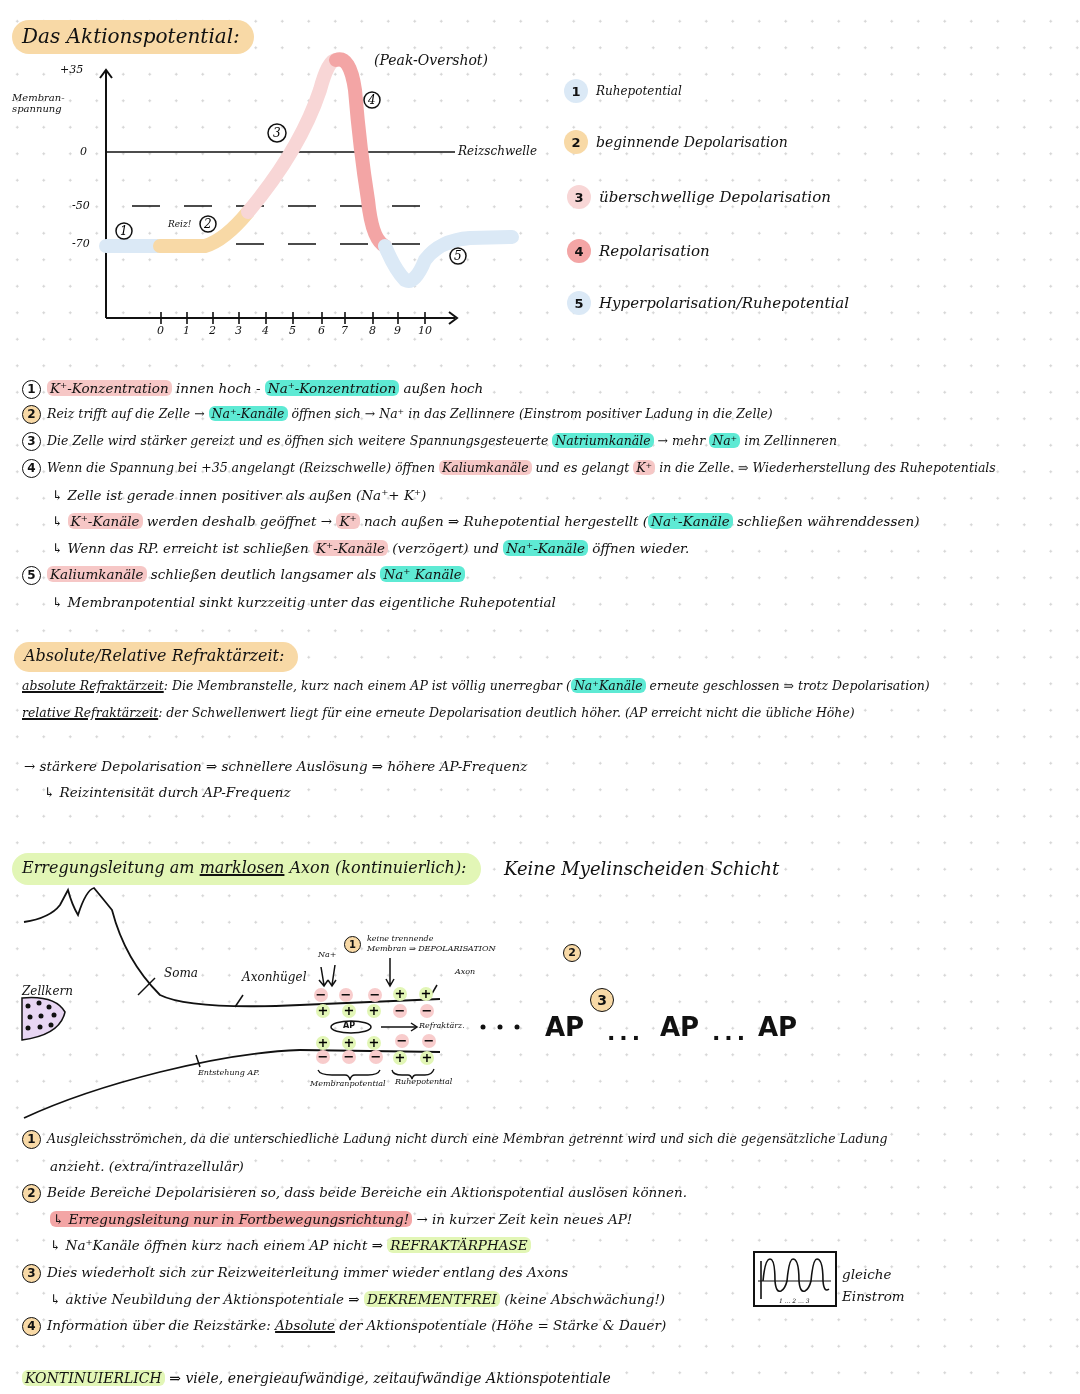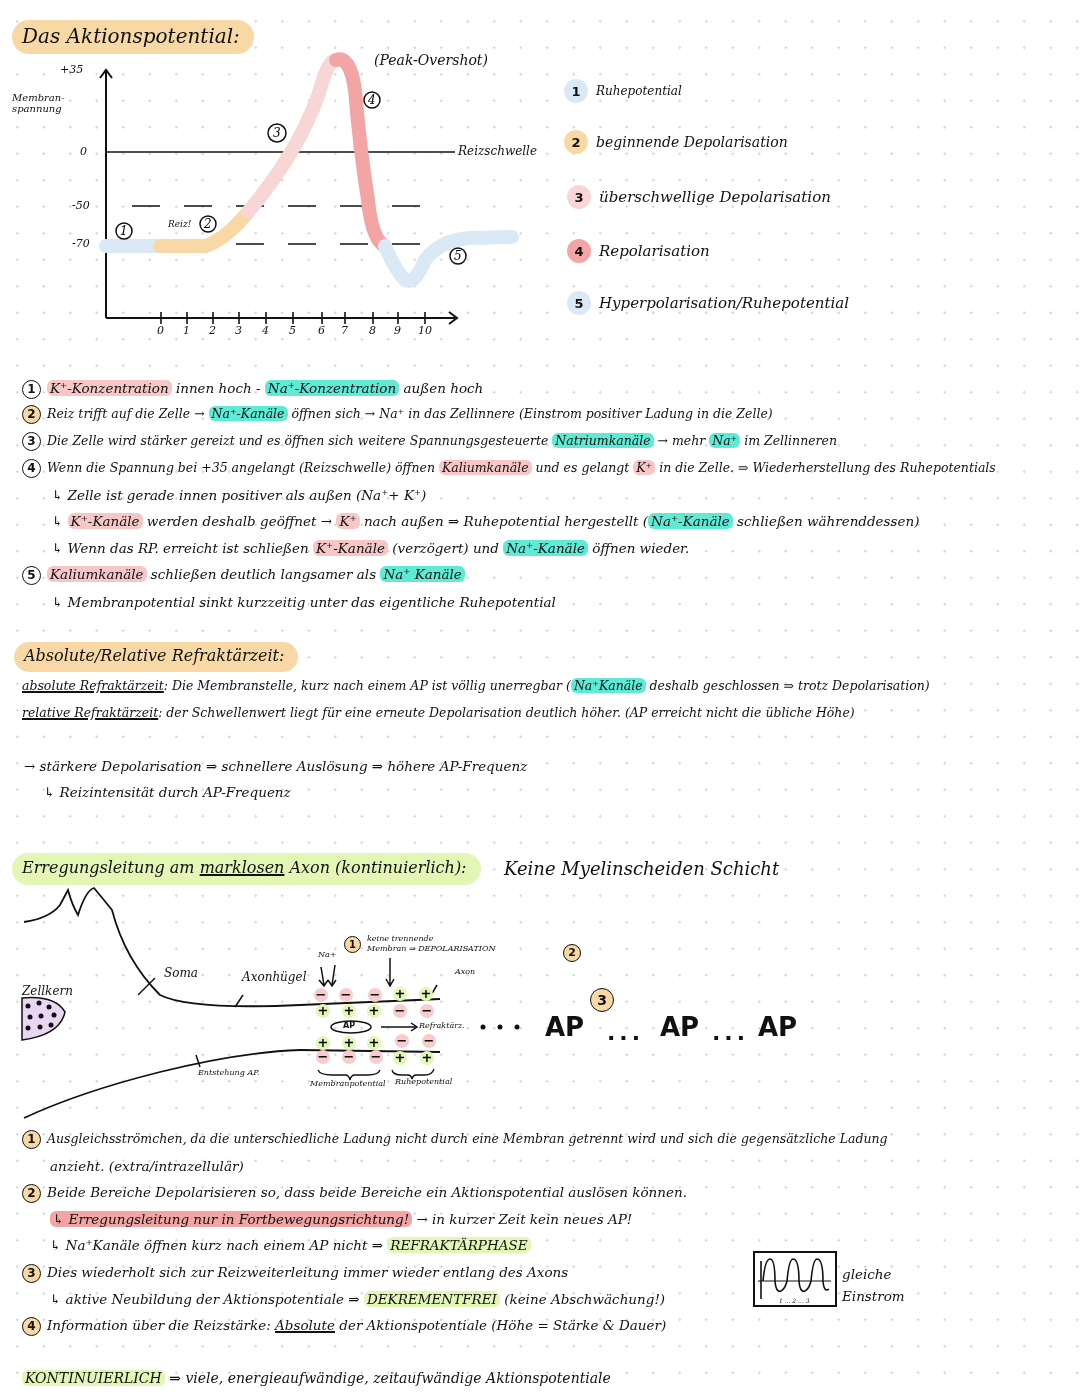--- a/index.html
+++ b/index.html
@@ -161,21 +161,21 @@
   </div>
   <div class="line" style="left:22px; top:565px;">
     <span class="num">5</span><span class="hl hl-red">Kaliumkanäle</span><span> schließen deutlich langsamer als </span><span class="hl hl-blue">Na⁺ Kanäle</span>
   </div>
   <div class="line" style="left:52px; top:593px;">↳ Membranpotential sinkt kurzzeitig unter das eigentliche Ruhepotential</div>
 </div>
 
 <div class="title-pill" style="left:14px; top:642px; background:#f8d9a6; font-size:16px; line-height:24px;">Absolute/Relative Refraktärzeit:</div>
 
 <div class="line" style="left:22px; top:677px; font-size:12.5px;">
-  <span class="ul">absolute Refraktärzeit</span><span>: Die Membranstelle, kurz nach einem AP ist völlig unerregbar (</span><span class="hl hl-blue">Na⁺Kanäle</span><span> deshalb geschlossen ⇒ trotz Depolarisation)</span>
+  <span class="ul">absolute Refraktärzeit</span><span>: Die Membranstelle, kurz nach einem AP ist völlig unerregbar (</span><span class="hl hl-blue">Na⁺Kanäle</span><span> erneute geschlossen ⇒ trotz Depolarisation)</span>
 </div>
 <div class="line" style="left:22px; top:704px; font-size:12.5px;">
   <span class="ul">relative Refraktärzeit</span><span>: der Schwellenwert liegt für eine erneute Depolarisation deutlich höher. (AP erreicht nicht die übliche Höhe)</span>
 </div>
 <div class="line" style="left:24px; top:757px;">→ stärkere Depolarisation ⇒ schnellere Auslösung ⇒ höhere AP-Frequenz</div>
 <div class="line" style="left:44px; top:783px;">↳ Reizintensität durch AP-Frequenz</div>
 
 <div class="title-pill" style="left:12px; top:853px; background:#e2f6b6; font-size:16px; line-height:26px;text-align:right;">
   <span>Erregungsleitung am </span><span class="ul">marklosen</span><span> Axon (kontinuierlich):</span>
 </div>

